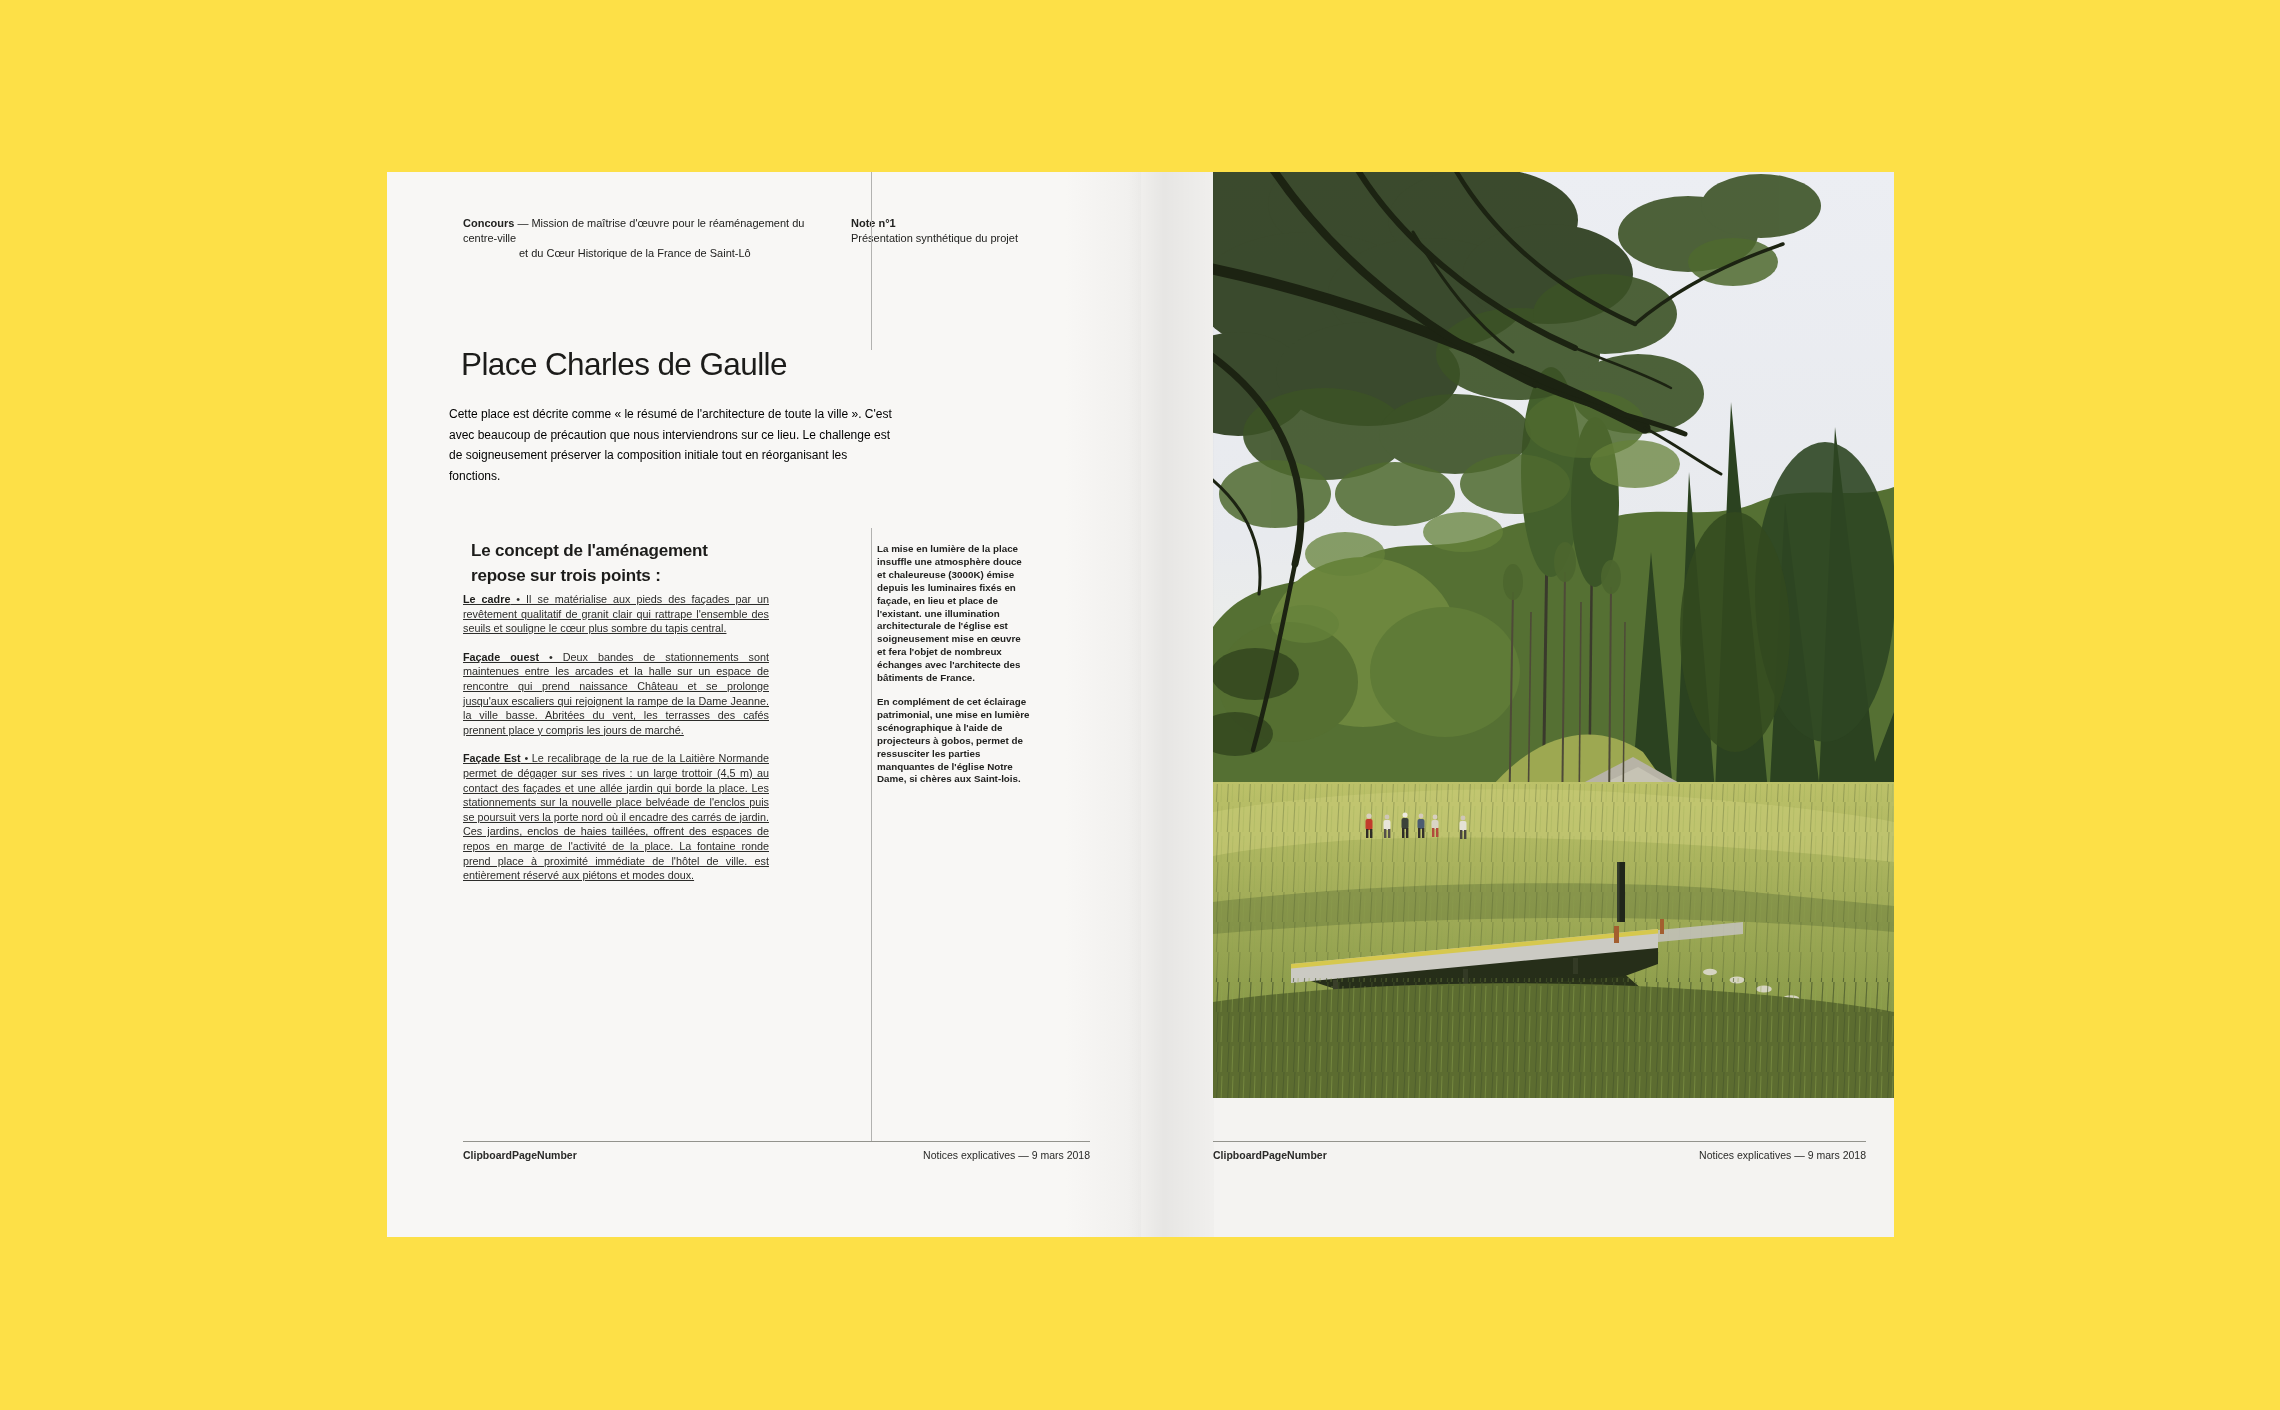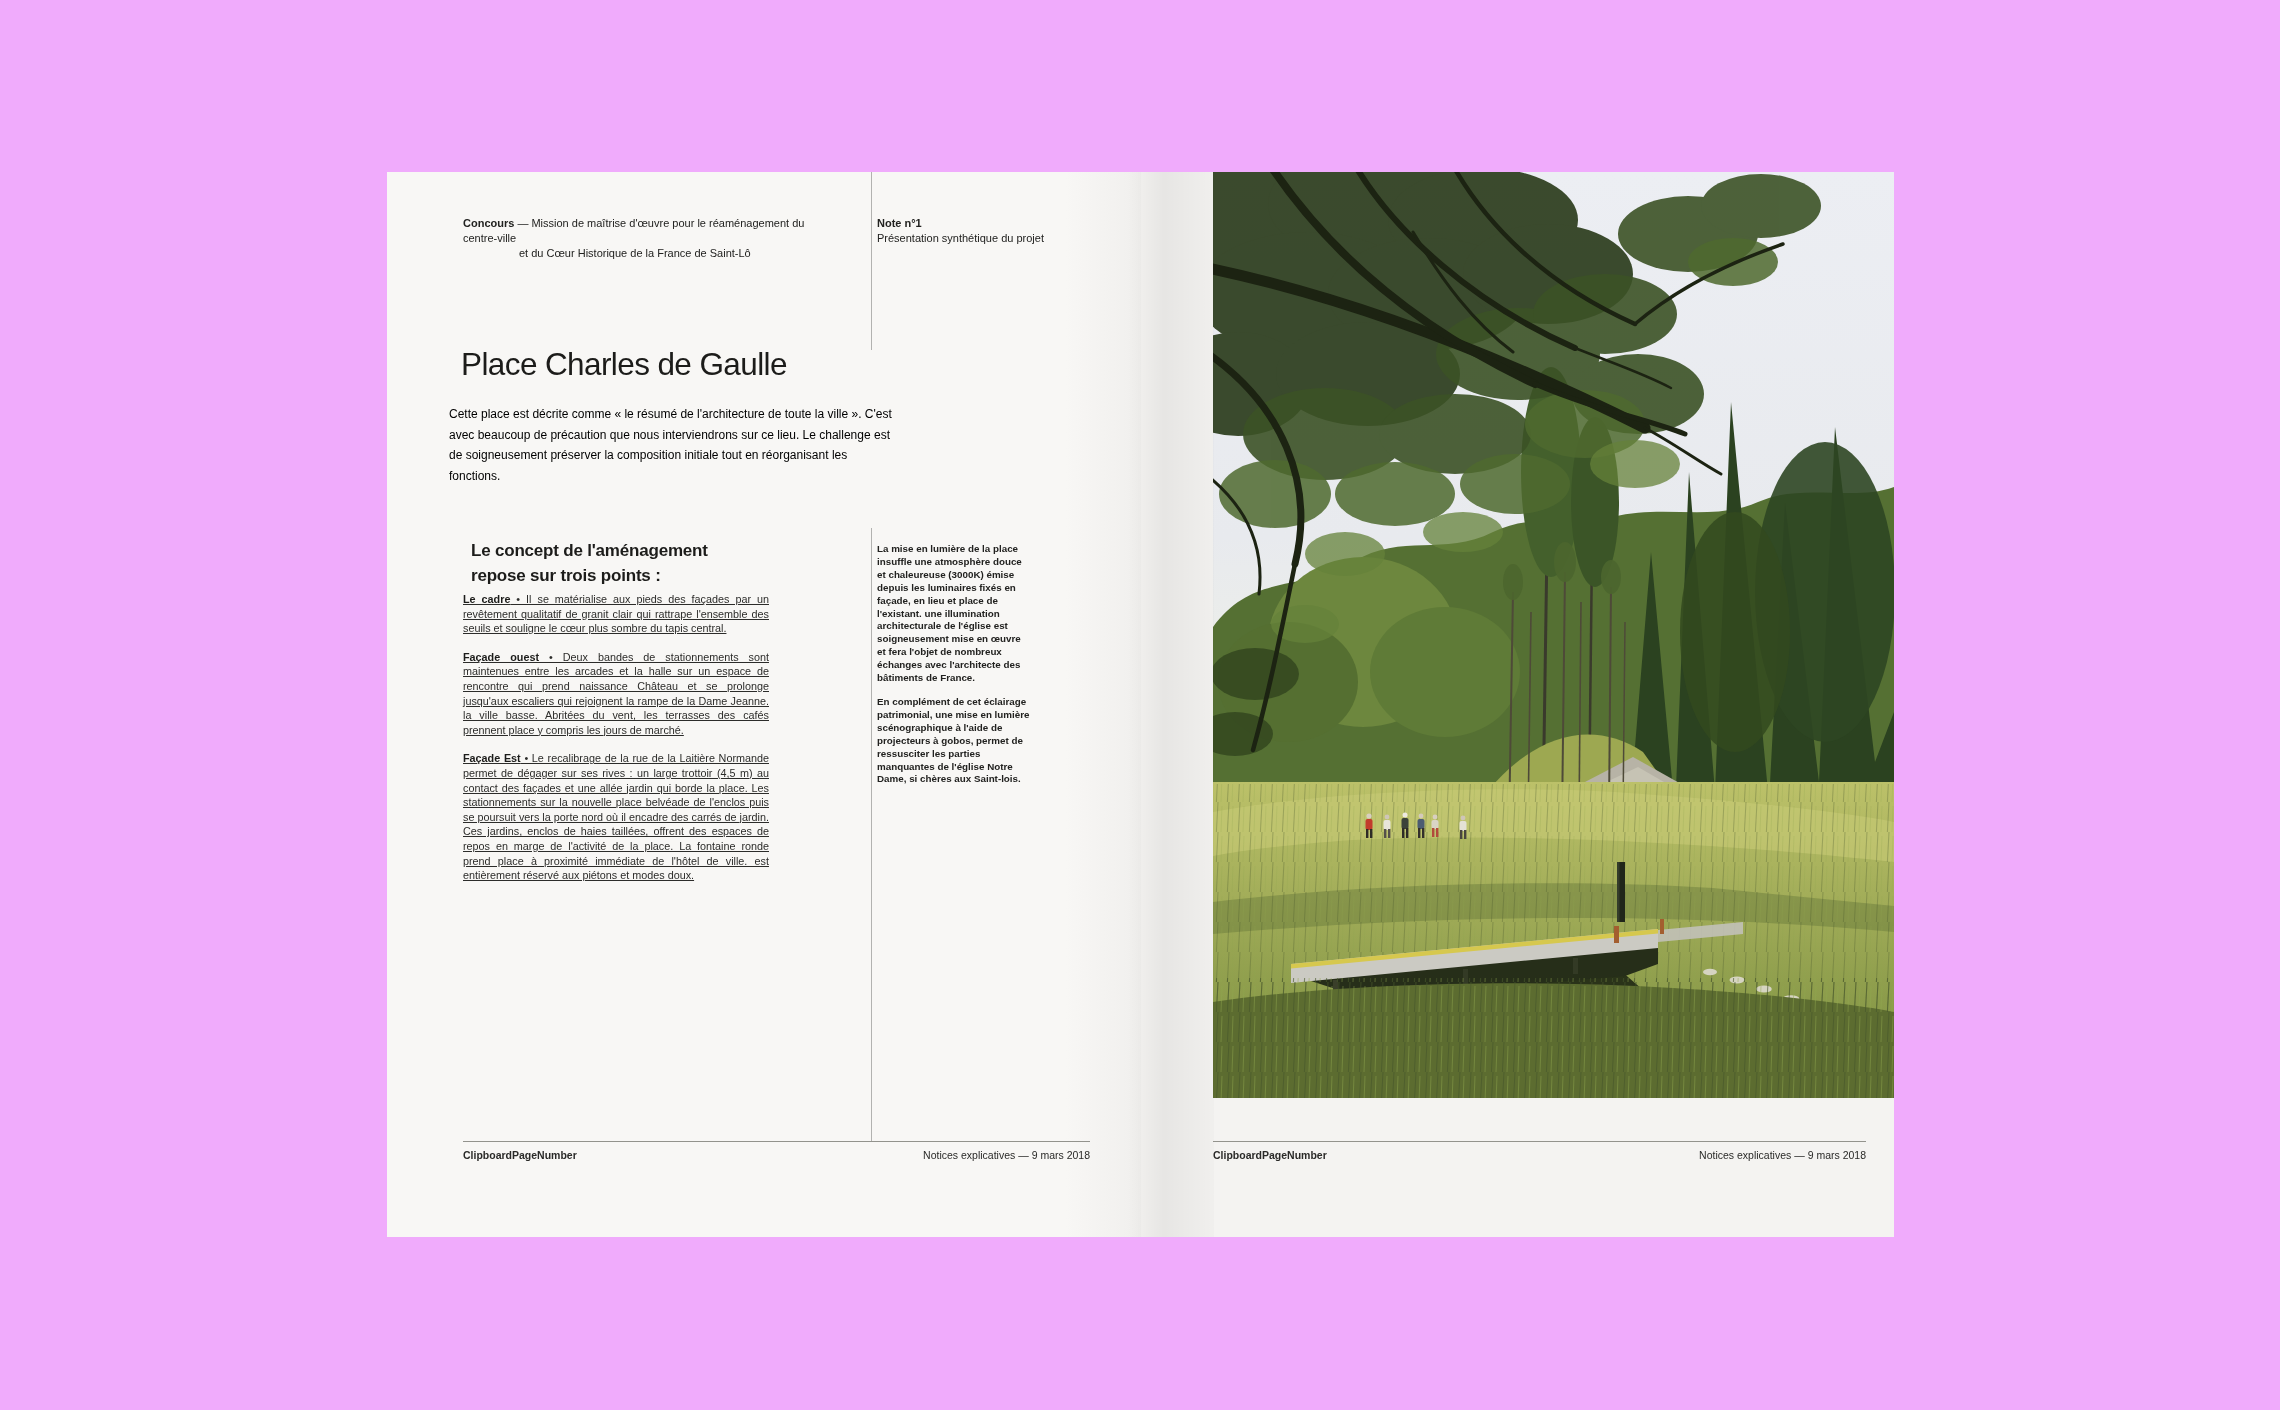--- a/index.html
+++ b/index.html
@@ -1,28 +1,28 @@
 <!DOCTYPE html>
 <html><head>
 <meta charset="utf-8">
 <style>
   html,body{margin:0;padding:0;background:#000;}
-  .stage{position:relative;width:2280px;height:1410px;background:#f0abfc;overflow:hidden;
+  .stage{position:relative;width:2280px;height:1410px;background:#fde047;overflow:hidden;
          font-family:"Liberation Sans",sans-serif;}
   .spread{position:absolute;left:387px;top:172px;width:1507px;height:1065px;}
   .page{position:absolute;top:0;height:1065px;}
   .page-left{left:0;width:754px;background:linear-gradient(to right,#f8f7f5 90%,#f0efed 100%);}
   .page-right{left:754px;width:753px;background:#f4f3f1;}
   .gutter{position:absolute;left:741px;top:0;width:86px;height:1065px;
           background:linear-gradient(to right,rgba(0,0,0,0) 0%,rgba(0,0,0,0.055) 42%,rgba(0,0,0,0.015) 100%);
           pointer-events:none;}
   
   .hdr-left{position:absolute;left:76px;top:44px;width:360px;font-size:11px;line-height:15px;color:#222220;}
   .hdr-left .l2{padding-left:56px;}
-  .hdr-right{position:absolute;left:490px;top:44px;width:220px;font-size:11px;line-height:15px;color:#222220;}
+  .hdr-right{position:absolute;left:464px;top:44px;width:220px;font-size:11px;line-height:15px;color:#222220;}
   .bold{font-weight:bold;}
   .divider{position:absolute;left:484px;width:1px;background:#b2b2b0;}
   .divider.seg-top{top:0;height:178px;}
   .divider.seg-bottom{top:356px;height:613px;}
   .title{position:absolute;left:74px;top:174px;margin:0;font-size:31.5px;letter-spacing:-0.6px;
          font-weight:normal;color:#1c1c1a;}
   .intro{position:absolute;left:62px;top:232px;width:448px;margin:0;font-size:12px;line-height:20.5px;
          color:#37373
 5;}
   .section-heading{position:absolute;left:76px;top:358px;margin:8px;font-size:17px;line-height:25px;

